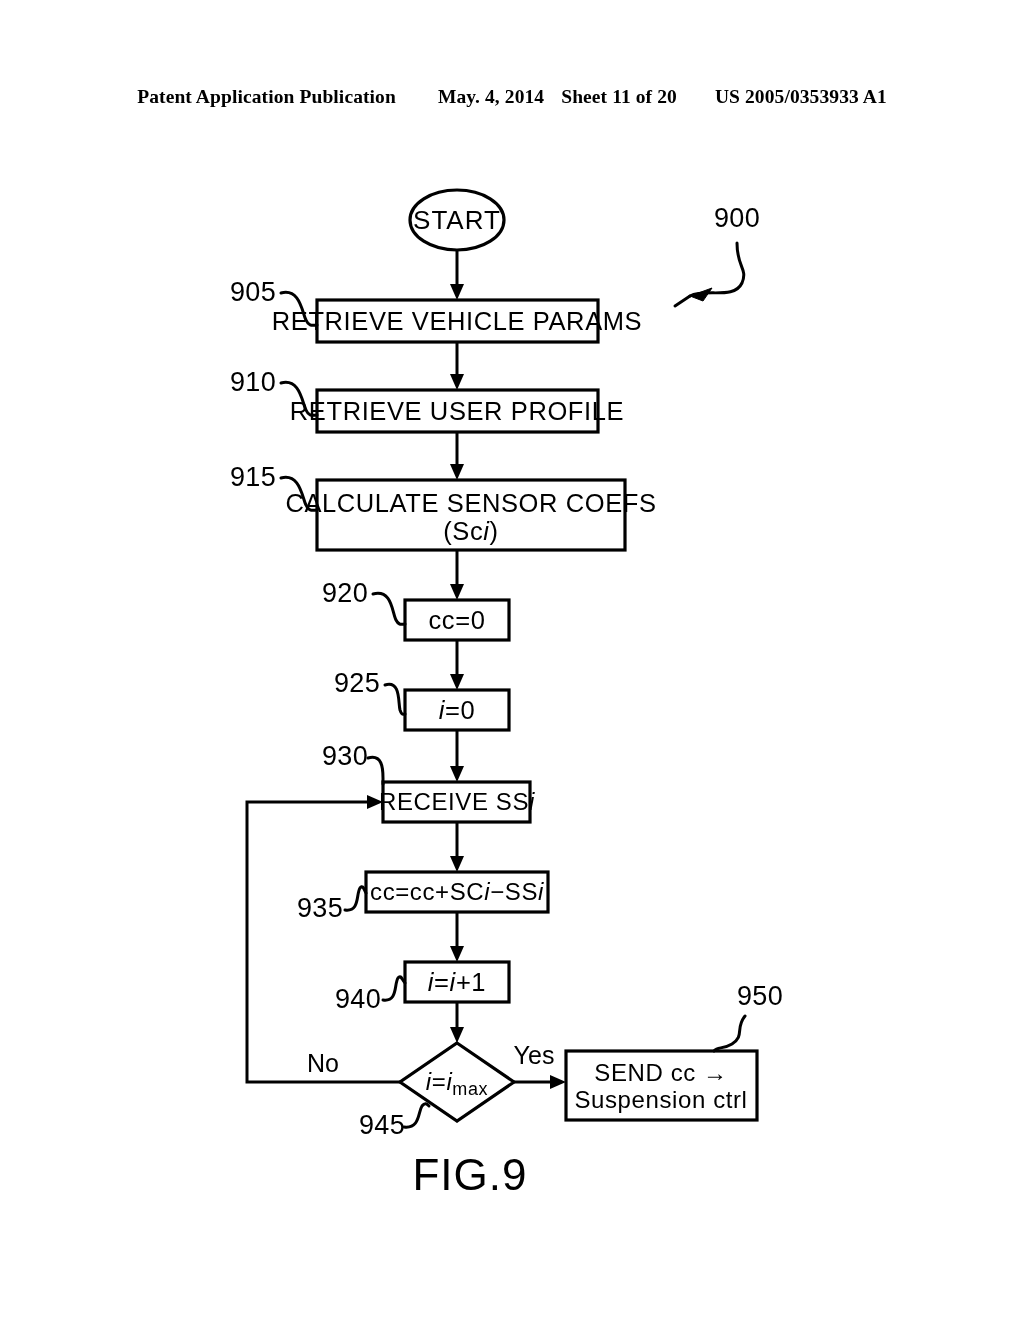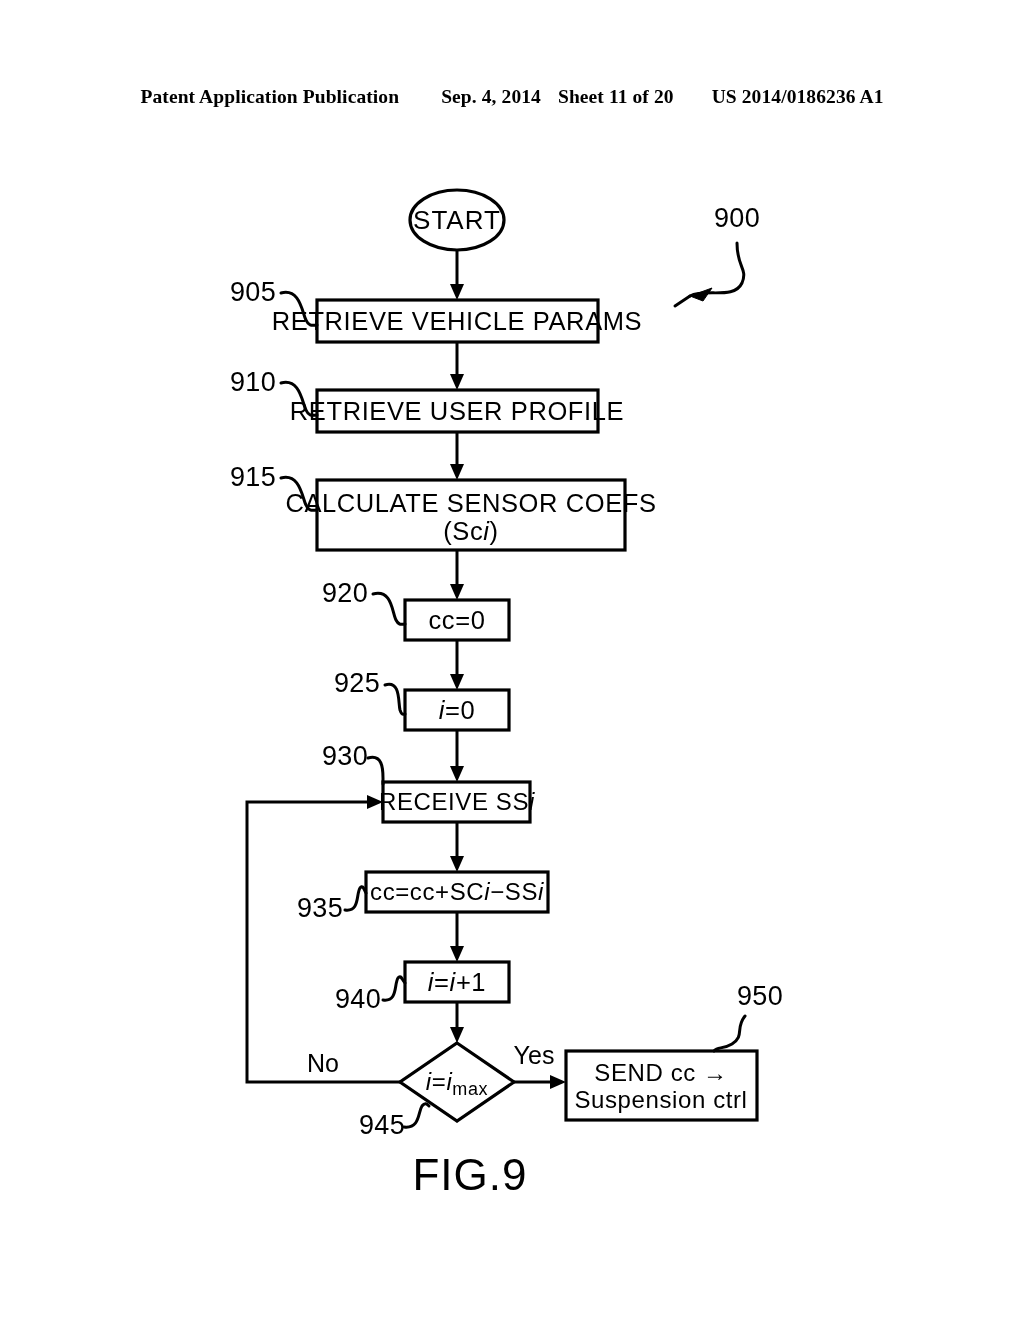--- a/index.html
+++ b/index.html
@@ -109,25 +109,25 @@
   }
 </style>
 </head>
 <body>
 
 <div class="page">
 
   <div class="pub-header">
     <span class="seg">Patent Application Publication</span>
     <span class="sp-a"></span>
-    <span class="seg">Sep. 4, 2014</span>
+    <span class="seg">May. 4, 2014</span>
     <span class="sp-b"></span>
     <span class="seg">Sheet 11 of 20</span>
     <span class="sp-c"></span>
-    <span class="seg">US 2014/0186236 A1</span>
+    <span class="seg">US 2005/0353933 A1</span>
   </div>
 
   <svg id="figure" viewBox="0 0 1024 1320">
 
     <ellipse class="oval" cx="457" cy="220" rx="47" ry="30"></ellipse>
     <text class="starttext" x="457" y="229">START</text>
 
     <text class="reftext" x="737" y="227">900</text>
     <path class="leader" d="M737,243 C737,268 748,268 742,283 C734,300 706,288 690,296"></path>
     <path d="M690,296 L712,288 L703,301 Z" fill="#000" stroke="#000" stroke-width="1"></path>

